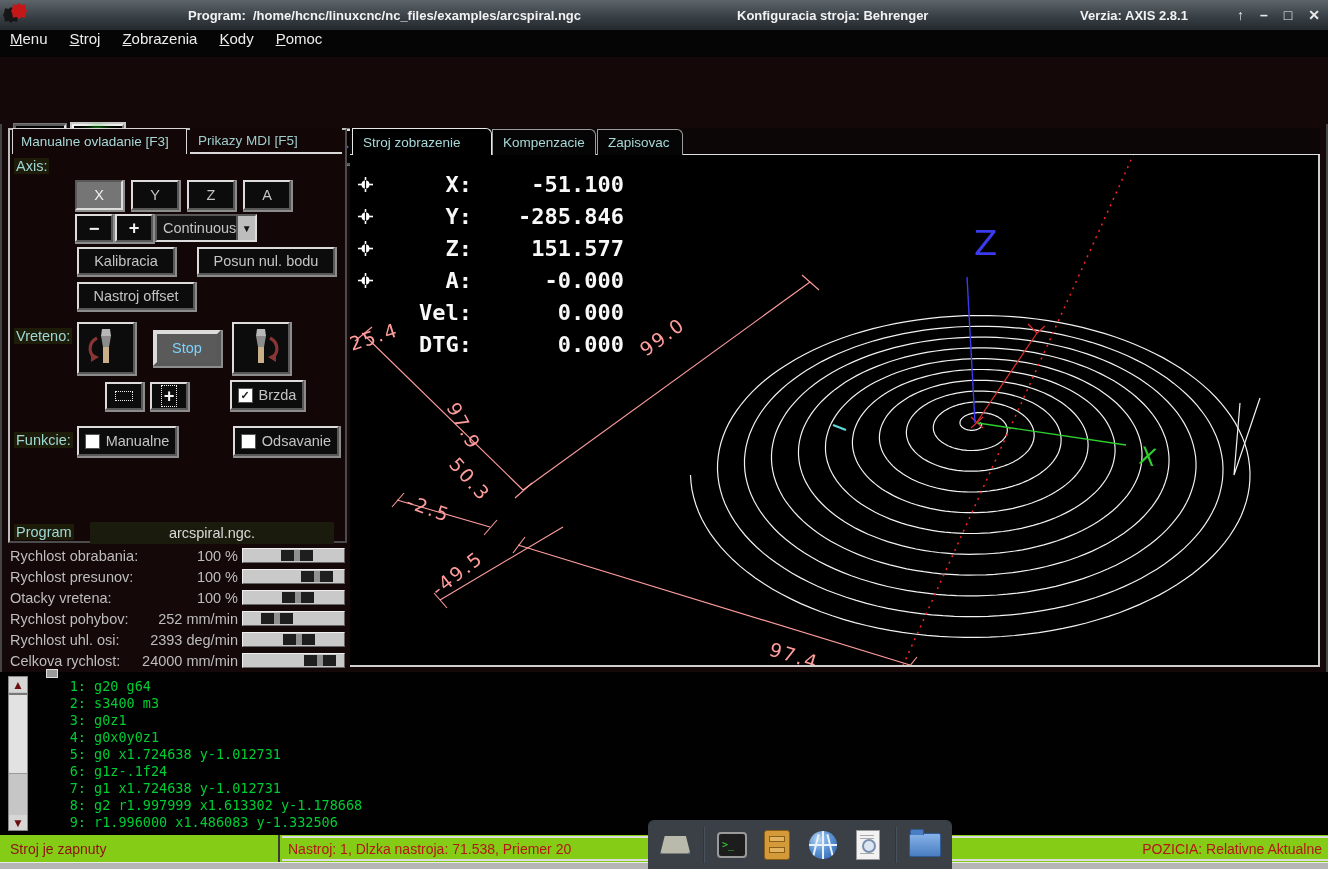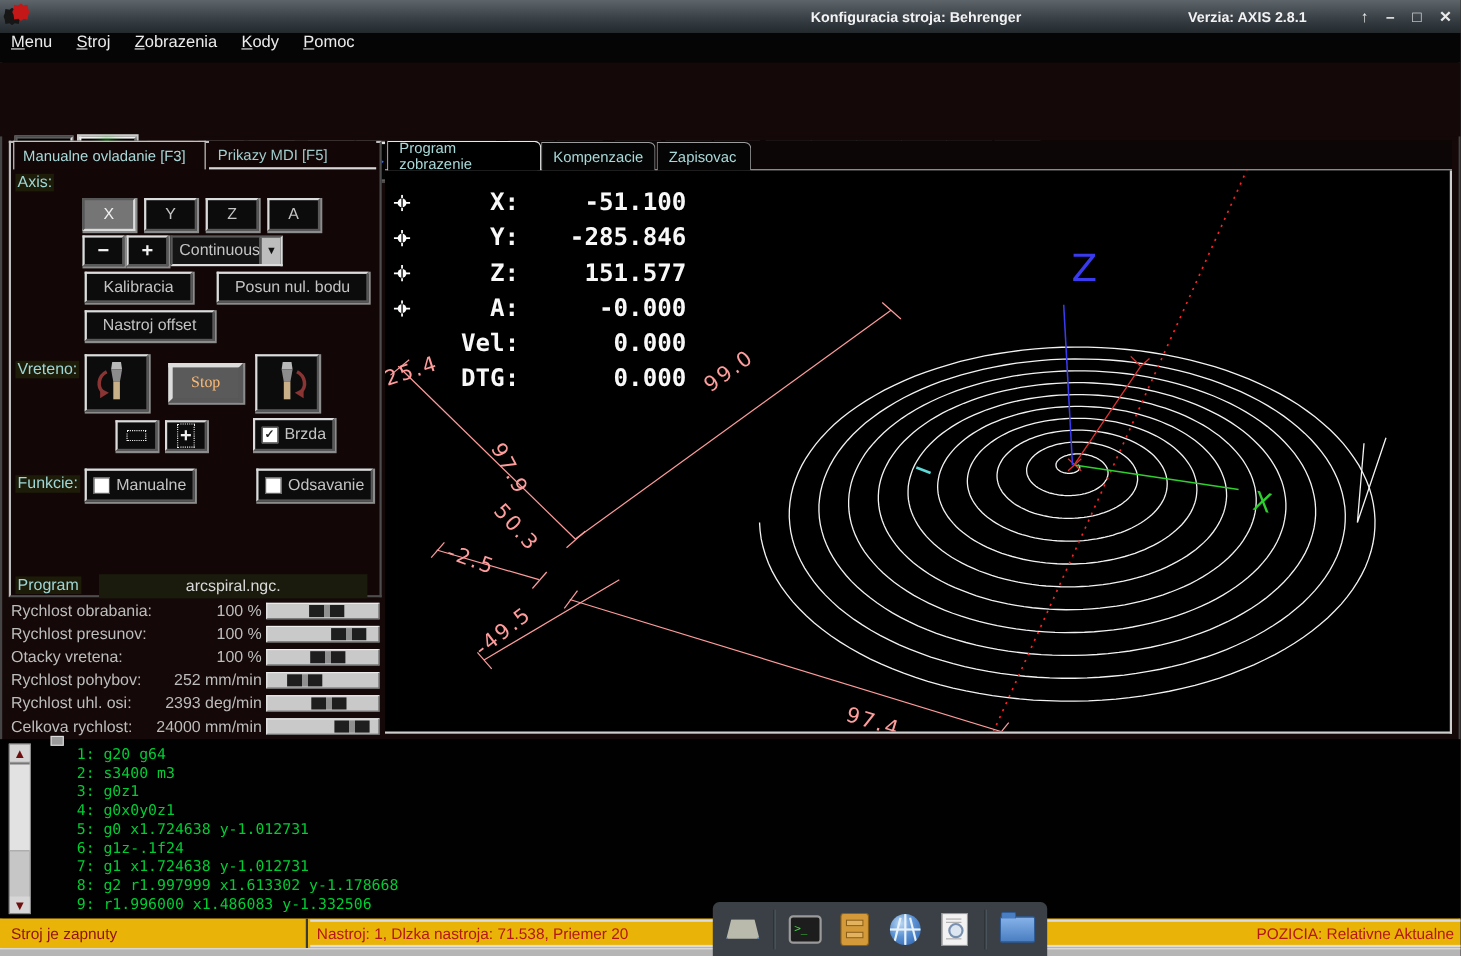--- a/index.html
+++ b/index.html
@@ -74,21 +74,21 @@
   .lpanel{left:8px;top:128px;width:339px;height:415px;background:#120606;border:2px solid;border-color:#bdbdbd #4c4c4c #4c4c4c #bdbdbd;box-sizing:border-box;}
   .ltab{position:absolute;top:-2px;height:26px;display:flex;align-items:center;padding:0 8px;box-sizing:border-box;
         font-size:13.5px;color:#a8d8d8;background:#120606;}
   .ltab.active{border:1px solid #d8d8d8;border-bottom:none;}
   .ltab.inactive{border-bottom:2px solid #d8d8d8;color:#a0cccc;}
   .sidelabel{font-size:14.5px;color:#9fd6d6;background:#1c1c08;padding:0 2px;}
   .btn3d{position:absolute;background:#0c0c0c;color:#c4c4c4;font-size:14.5px;
          border:2px solid;border-color:#dcdcdc #585858 #585858 #dcdcdc;box-shadow:1px 1px 0 1px #8c8c8c;
          display:flex;align-items:center;justify-content:center;box-sizing:border-box;}
   .btn3d.sel{background:#757575;color:#efefef;border-color:#585858 #dcdcdc #dcdcdc #585858;}
-  .btn3d.disabled{background:#5a5a5a;color:#fdba74;font-family:Liberation Serif, serif;}
+  .btn3d.disabled{background:#5a5a5a;color:#7dd3fc;}
   .cb{width:13px;height:13px;background:#fff;border:1px solid #555;margin-right:6px;display:flex;align-items:center;justify-content:center;
       font-size:11px;color:#222;font-weight:bold;line-height:1;}
   .dd{position:absolute;background:#141414;border:2px solid;border-color:#585858 #dcdcdc #dcdcdc #585858;
       color:#c4c4c4;font-size:14.5px;display:flex;align-items:center;box-sizing:border-box;}
   .dd .val{flex:1;padding-left:6px;}
   .dd .arrowbox{width:20px;height:100%;background:#bdbdbd;border-left:2px solid #585858;display:flex;align-items:center;justify-content:center;
       color:#111;font-size:10px;}
   .jogico{font-size:17px;font-weight:bold;color:#f2f2f2;font-family:"DejaVu Sans Mono",monospace;}
   .progfield{position:absolute;background:#1b1b0d;color:#d8d8d8;font-size:14.5px;display:flex;align-items:center;justify-content:center;}
   
@@ -117,21 +117,21 @@
   .gcode{left:0;top:672px;width:1328px;height:163px;background:#020101;}
   .vscroll{position:absolute;left:8px;top:4px;width:20px;height:155px;background:#c6c6c6;border:1px solid #888;box-sizing:border-box;}
   .varrow{position:absolute;left:0;width:18px;height:15px;display:flex;align-items:center;justify-content:center;
           color:#6e0f0f;font-size:12px;background:#d6d6d6;}
   .vthumb{position:absolute;left:0;top:16px;width:18px;height:78px;background:#e2e2e2;border-top:2px solid #777;border-bottom:1px solid #999;}
   .gline{position:absolute;left:54px;display:flex;height:17px;align-items:center;font-family:"DejaVu Sans Mono",monospace;
          font-size:13.5px;color:var(--gcode-green,#00cc33);white-space:pre;}
   .gline .ln{width:32px;text-align:right;margin-right:8px;}
   .grip{left:46px;top:669px;width:12px;height:9px;background:#9a9a9a;border:1px solid #ddd;box-sizing:border-box;}
   
-  .statusbar{left:0;top:835px;width:1328px;height:27px;background:#eab308;}
+  .statusbar{left:0;top:835px;width:1328px;height:27px;background:#84cc16;}
   .st-left{position:absolute;left:8px;top:0;width:272px;height:27px;display:flex;align-items:center;
            color:#8f1212;font-size:14px;padding-left:2px;box-sizing:border-box;border-right:2px solid #3a3a3a;}
   .st-mid{position:absolute;left:282px;top:1px;width:1046px;height:25px;display:flex;align-items:center;
           border-top:2px solid #dcdcdc;border-bottom:2px solid #dcdcdc;box-sizing:border-box;color:var(--status-red,#b41717);font-size:14px;}
   .st-mid .tool{padding-left:6px;flex:1;}
   .st-mid .pos{padding-right:6px;}
   .botstrip{left:0;top:862px;width:1328px;height:7px;background:#b5b5b5;border-top:1px solid #e8e8e8;}
   
   .dock{left:648px;top:820px;width:304px;height:49px;background:#3a4045;border-radius:6px 6px 0 0;
         display:flex;align-items:center;justify-content:space-evenly;z-index:9;}
@@ -157,20 +157,21 @@
 </head>
 <body>
 
 <div class="screen">
 
   <div class="a titlebar">
     <div class="appicon">
         <i class="gearA"></i>
         <i class="gearB"></i>
       </div>
+    <span class="tprog">Program:  /home/hcnc/linuxcnc/nc_files/examples/arcspiral.ngc</span>
     <span class="tconf">Konfiguracia stroja: Behrenger</span>
     <span class="tver">Verzia: AXIS 2.8.1</span>
     <div class="winbtns">
       <span>↑</span>
       <span>–</span>
       <span>□</span>
       <span>✕</span>
     </div>
   </div>
 
@@ -406,21 +407,21 @@
         <span class="val">24000 mm/min</span>
       <div class="strough slider">
           <div class="shandle" style="left: 61px;"></div>
         </div>
     </div>
   </div>
 
   <div class="a rpanel">
     <div class="rtabs">
       <div class="rtab active" style="left:2px;width:140px">
-          <span>Program zobrazenie</span>
+          <span>Stroj zobrazenie</span>
         </div>
       <div class="rtab" style="left:142px;width:104px">
           <span>Kompenzacie</span>
         </div>
       <div class="rtab" style="left:247px;width:86px">
           <span>Zapisovac</span>
         </div>
     </div>
 
     <div class="canvas">

